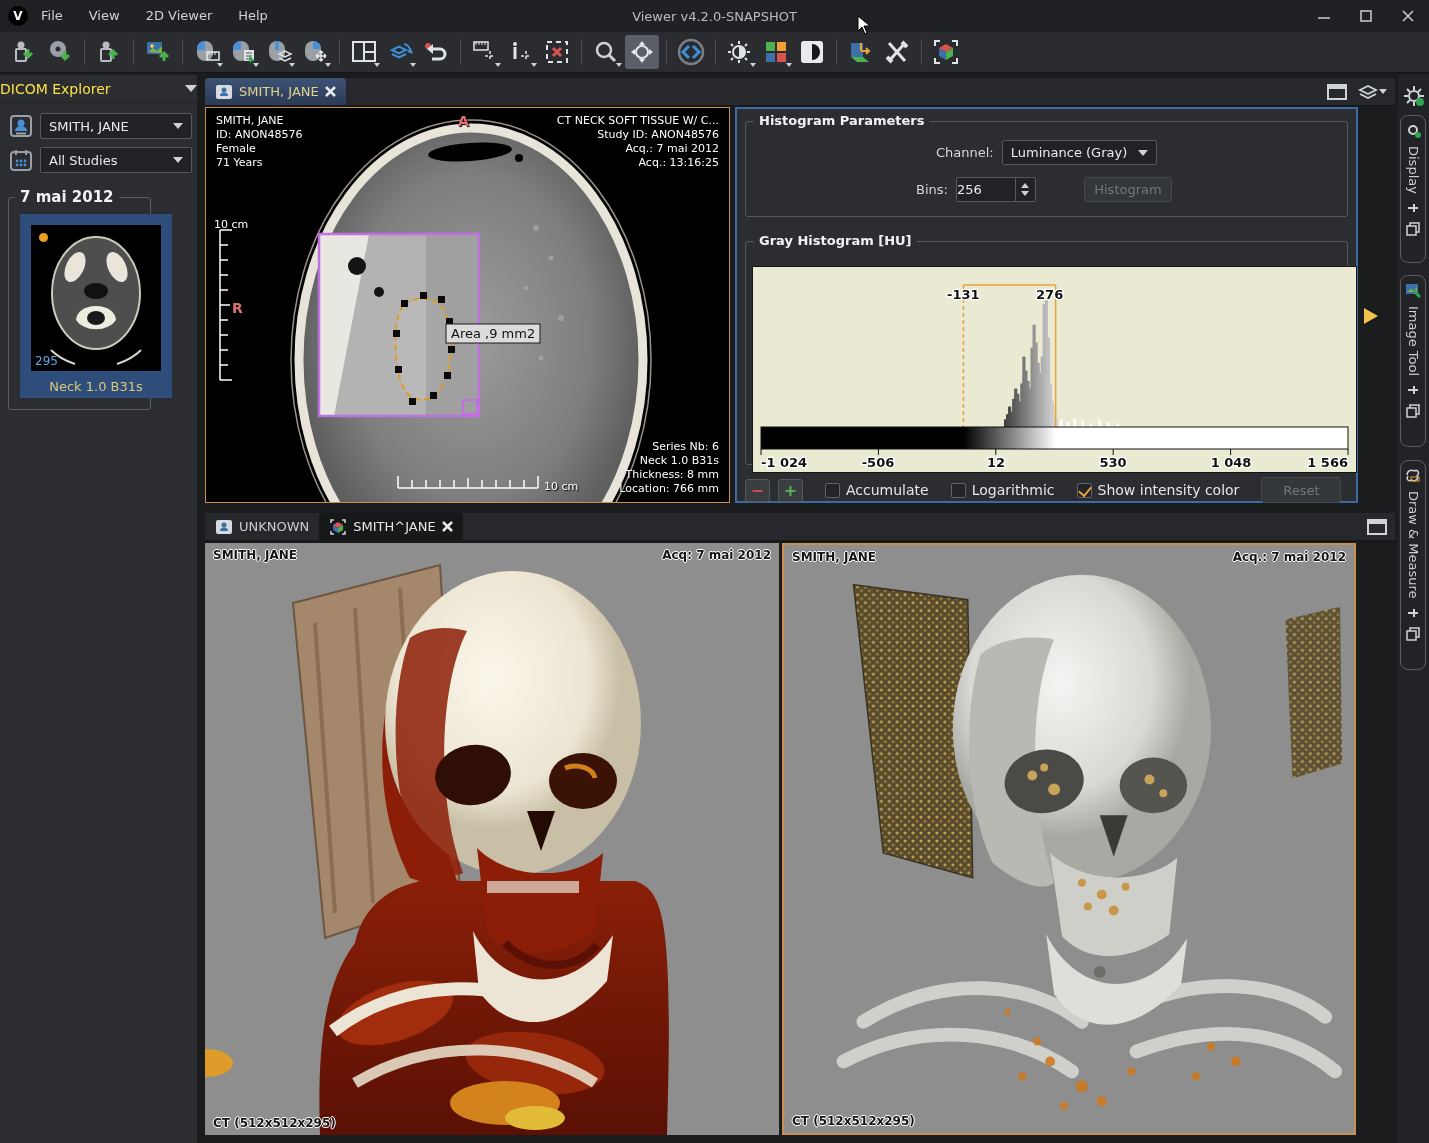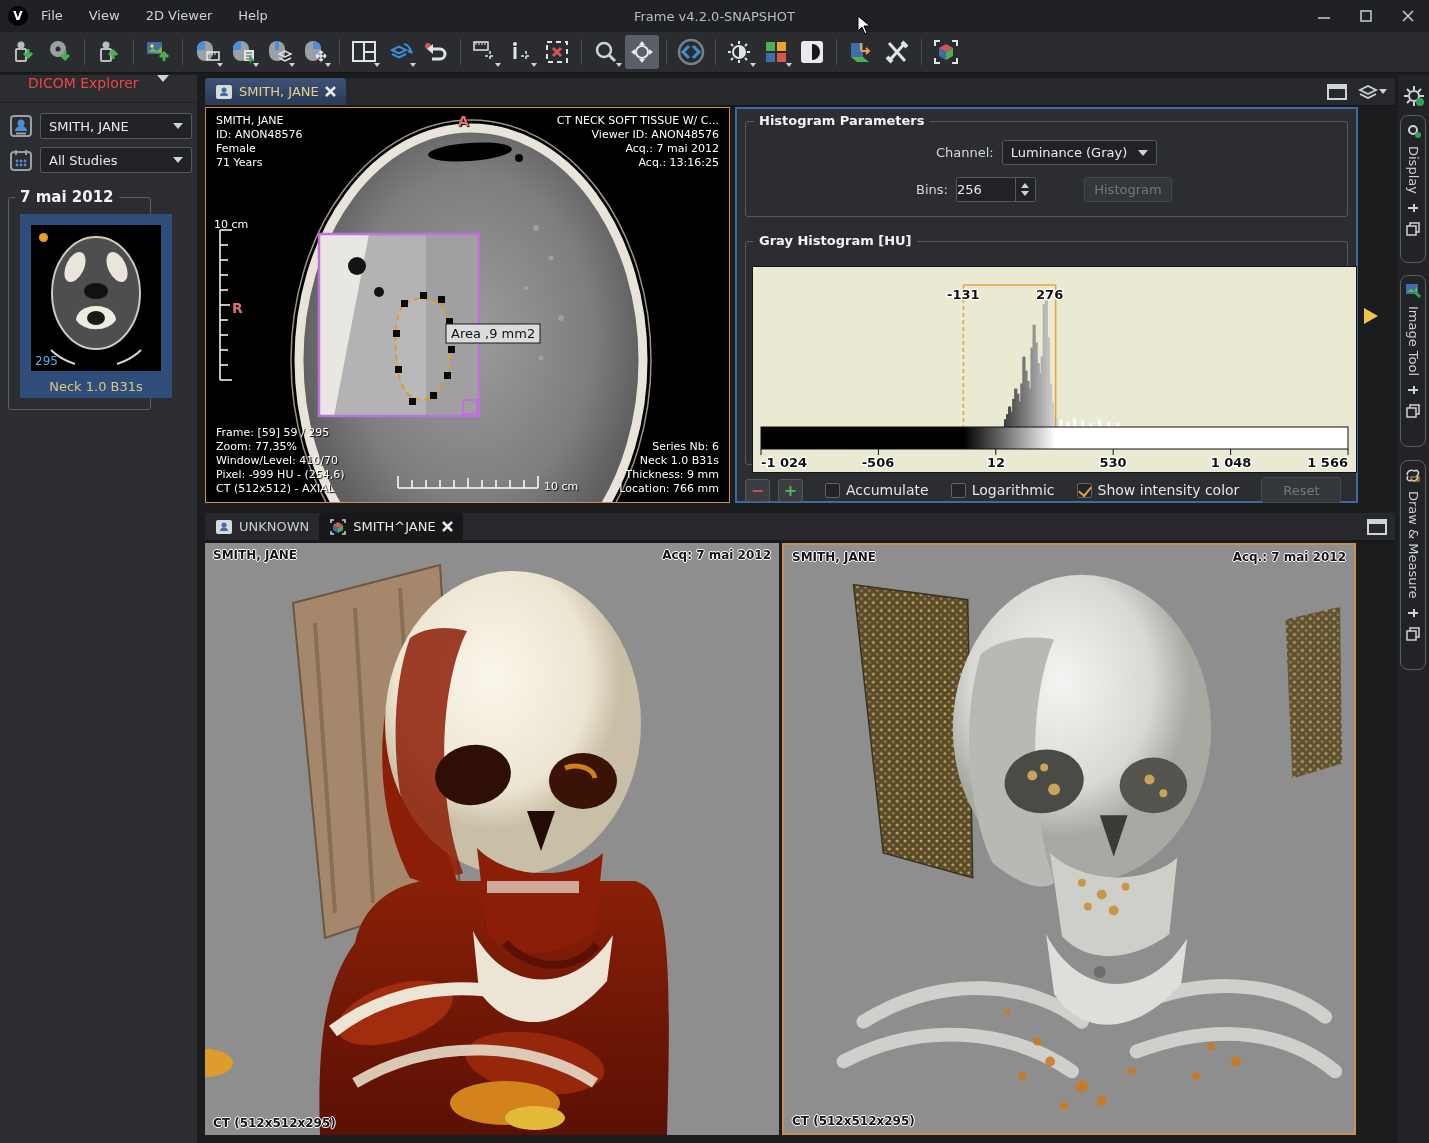--- a/index.html
+++ b/index.html
@@ -19,21 +19,21 @@
   #toolbar { position:absolute; left:0; top:32px; width:1429px; height:41px; background:#2a2c30;
              display:flex; align-items:center; padding-left:6px; border-bottom:1px solid #141517; }
   .tb-icon { width:34px; height:34px; margin:0 1px; display:flex; align-items:center; justify-content:center;
              border-radius:3px; position:relative; }
   .tb-icon.selected { background:#5a5e66; }
   .tb-sep { width:1px; height:26px; background:#4a4d52; margin:0 6px; }
   .dd { position:absolute; right:1px; bottom:2px; width:0; height:0;
         border-left:3px solid transparent; border-right:3px solid transparent; border-top:4px solid #cfd2d6; }
   
   #sidebar { position:absolute; left:0; top:75px; width:200px; height:1068px; background:#2b2d31; border-right:3px solid #1b1c1e; }
-  #sb-header { height:28px; display:flex; color:#ef4444; font-size:14px; padding:0 28px;
+  #sb-header { height:28px; display:flex; align-items:center; color:#fde047; font-size:14px; padding:0 0;
                border-bottom:1px solid #202225; }
   #sb-header .caret { margin-left:auto; width:0; height:0; border-left:6px solid transparent;
                       border-right:6px solid transparent; border-top:7px solid #cfd2d6; }
   .sb-row { position:absolute; left:10px; display:flex; align-items:center; gap:8px; width:182px; }
   .sb-select { flex:1; height:26px; background:#202225; border:1px solid #55585d; border-radius:2px;
                color:#e8eaed; font-size:13px; display:flex; align-items:center; padding:0 8px; }
   .sb-select .caret { margin-left:auto; width:0; height:0; border-left:5px solid transparent;
                       border-right:5px solid transparent; border-top:6px solid #cfd2d6; }
   #study-group { position:absolute; left:8px; top:122px; width:143px; height:213px; border:1px solid #5a5d61; border-radius:3px; }
   #study-date { position:absolute; left:6px; top:-10px; background:#2b2d31; padding:0 5px; color:#f0f2f4;
@@ -101,21 +101,21 @@
 </style>
 </head>
 <body>
 
 <div id="titlebar">
   <div id="logo">V</div>
   <div class="menu-item">File</div>
   <div class="menu-item">View</div>
   <div class="menu-item">2D Viewer</div>
   <div class="menu-item">Help</div>
-  <div id="win-title">Frame v4.2.0-SNAPSHOT</div>
+  <div id="win-title">Viewer v4.2.0-SNAPSHOT</div>
   <div id="win-btns">
     <div class="win-btn">
         <svg width="12" height="12">
           <line x1="0" y1="8" x2="12" y2="8" stroke="#c9ccd1" stroke-width="1.5"></line>
         </svg>
       </div>
     <div class="win-btn">
         <svg width="12" height="12">
           <rect x="1" y="1" width="10" height="10" fill="none" stroke="#c9ccd1" stroke-width="1.5"></rect>
         </svg>
@@ -479,35 +479,28 @@
     </g>
   </svg>
   <div class="ovl" style="left:10px; top:6px;">
     <div>SMITH, JANE</div>
       <div>ID: ANON48576</div>
     <div>Female</div>
       <div>71 Years</div>
   </div>
   <div class="ovl r" style="right:10px; top:6px;">
     <div>CT NECK SOFT TISSUE  W/ C...</div>
-      <div>Viewer ID: ANON48576</div>
+      <div>Study ID: ANON48576</div>
     <div>Acq.: 7 mai 2012</div>
       <div>Acq.: 13:16:25</div>
-  </div>
-  <div class="ovl" style="left:10px; bottom:6px;">
-    <div>Frame: [59] 59 / 295</div>
-      <div>Zoom: 77,35%</div>
-    <div>Window/Level: 410/70</div>
-      <div>Pixel: -999 HU - (254,6)</div>
-    <div>CT (512x512) - AXIAL</div>
   </div>
   <div class="ovl r" style="right:10px; bottom:6px;">
     <div>Series Nb: 6</div>
       <div>Neck  1.0  B31s</div>
-    <div>Thickness: 9 mm</div>
+    <div>Thickness: 8 mm</div>
       <div>Location: 766 mm</div>
   </div>
   <div class="orient" style="left:252px; top:5px;">A</div>
   <div class="orient" style="left:26px; top:192px;">R</div>
   <div class="ovl" style="left:8px; top:110px;">10 cm</div>
   <div class="ovl" style="left:338px; top:372px;">10 cm</div>
 </div>
 
 <div id="histo">
   <div class="group" style="left:8px; top:12px; width:603px; height:96px;">

